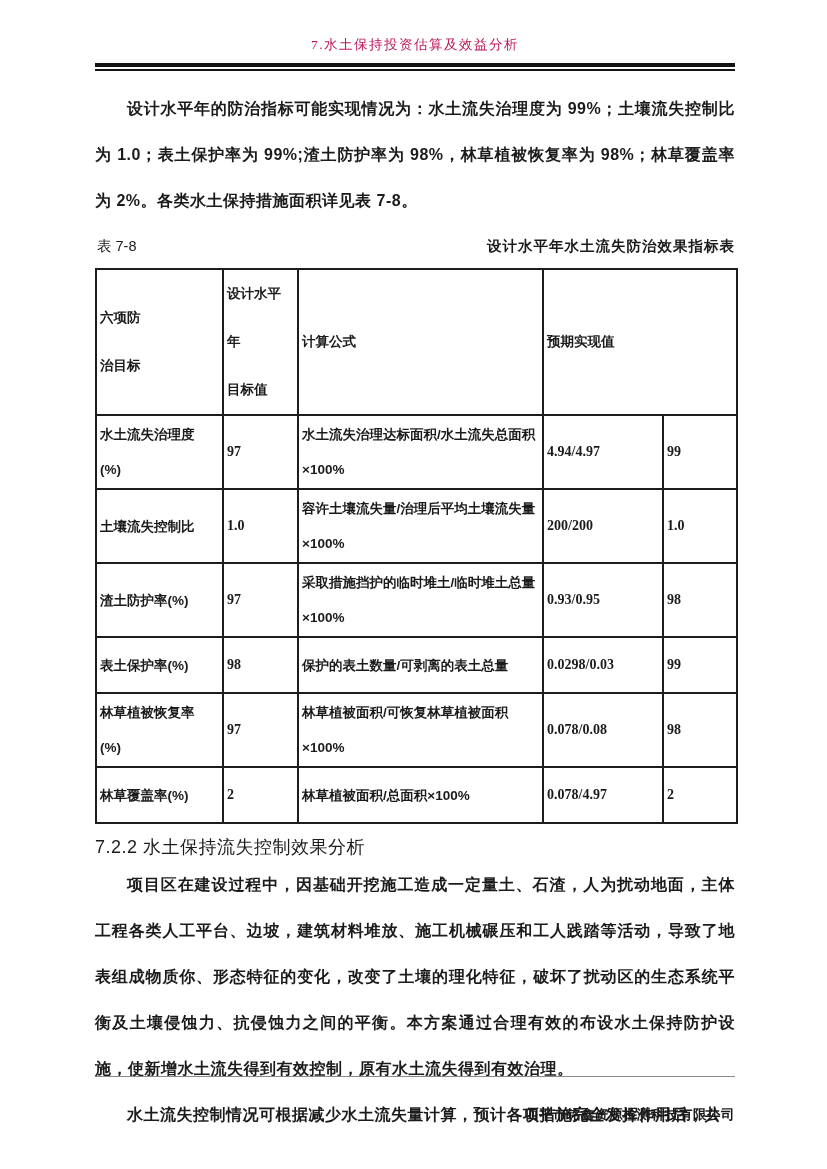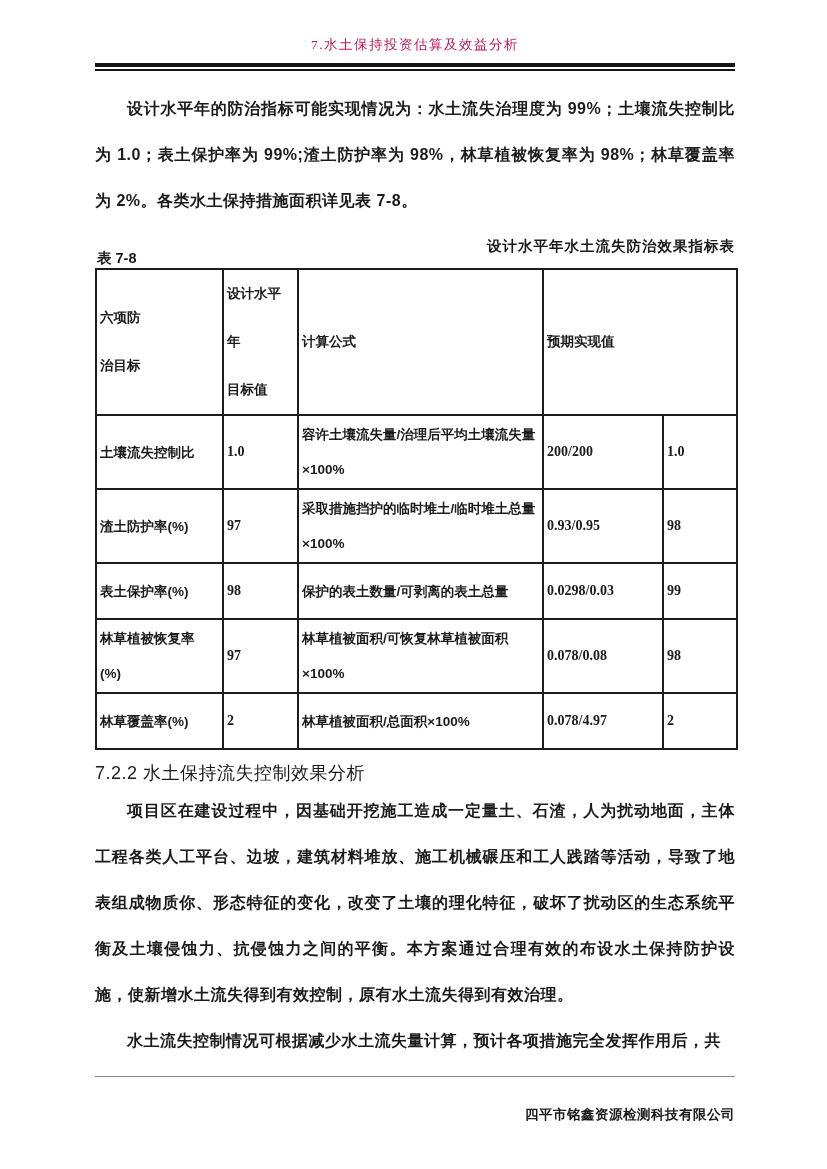--- a/index.html
+++ b/index.html
@@ -23,22 +23,22 @@
   .body-par {
     margin:0; font-size:16px; line-height:46px;
     text-align:justify; text-indent:2em; font-weight:600;
     letter-spacing:0.5px;
   }
   .par-intro { margin-top:15px; }
 
   
   .tbl-caption { position:relative; margin-top:13px; height:24px; }
   .tbl-caption-label {
-    position:absolute; left:2px; top:12px;
-    font-size:14.5px; font-weight:700;
+    position:absolute; left:2px; top:0;
+    font-size:14.5px; font-weight:400;
   }
   .tbl-caption-title {
     text-align:right; font-size:14.5px; font-weight:600; letter-spacing:1px;
   }
 
   
   table.effects {
     border-collapse:collapse; margin-top:7px; table-layout:fixed;
     width:641px; font-size:13.5px; font-weight:600;
   }
@@ -105,20 +105,33 @@
           <div class="hcl">治目标</div>
         </th>
         <th>
           <div class="hcl">设计水平年</div>
           <div class="hcl">目标值</div>
         </th>
         <th>计算公式</th>
         <th colspan="2">预期实现值</th>
       </tr>
 
+      <tr class="row-tall">
+        <td>
+          <div class="cl">水土流失治理度</div>
+          <div class="cl">(%)</div>
+        </td>
+        <td class="num">97</td>
+        <td>
+          <div class="cl">水土流失治理达标面积/水土流失总面积</div>
+          <div class="cl">×100%</div>
+        </td>
+        <td class="num">4.94/4.97</td>
+        <td class="num">99</td>
+      </tr>
 
       <tr class="row-tall">
         <td>
           <div class="cl">土壤流失控制比</div>
           <div class="cl"></div>
         </td>
         <td class="num">1.0</td>
         <td>
           <div class="cl">容许土壤流失量/治理后平均土壤流失量</div>
           <div class="cl">×100%</div>

